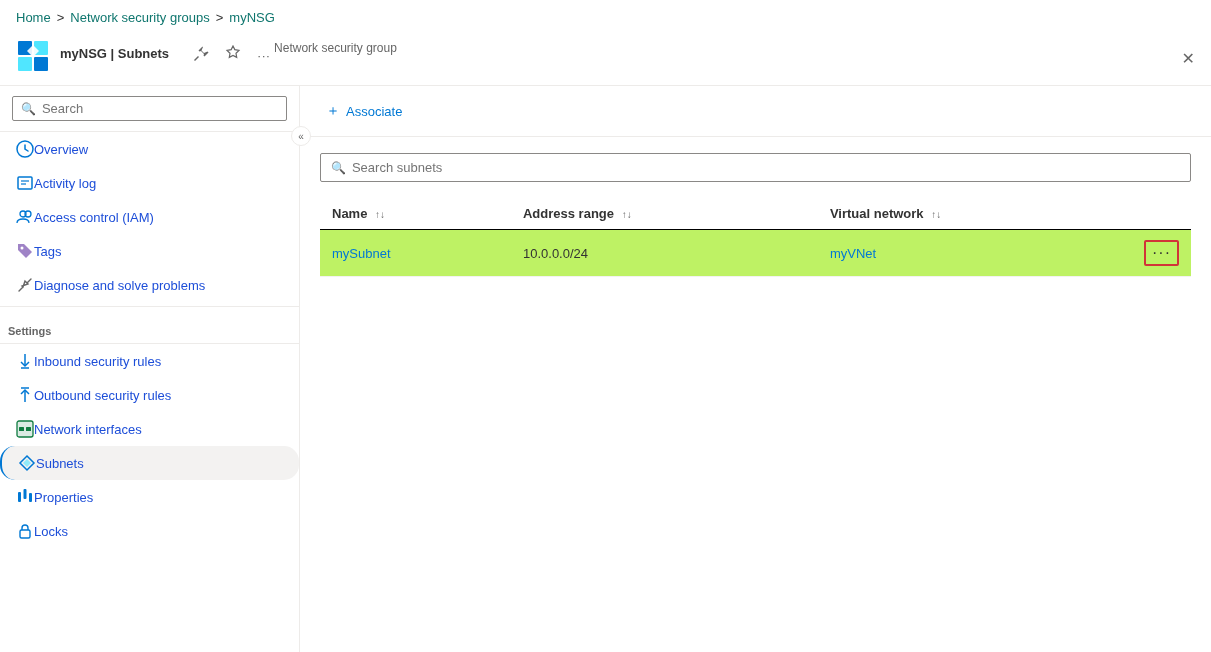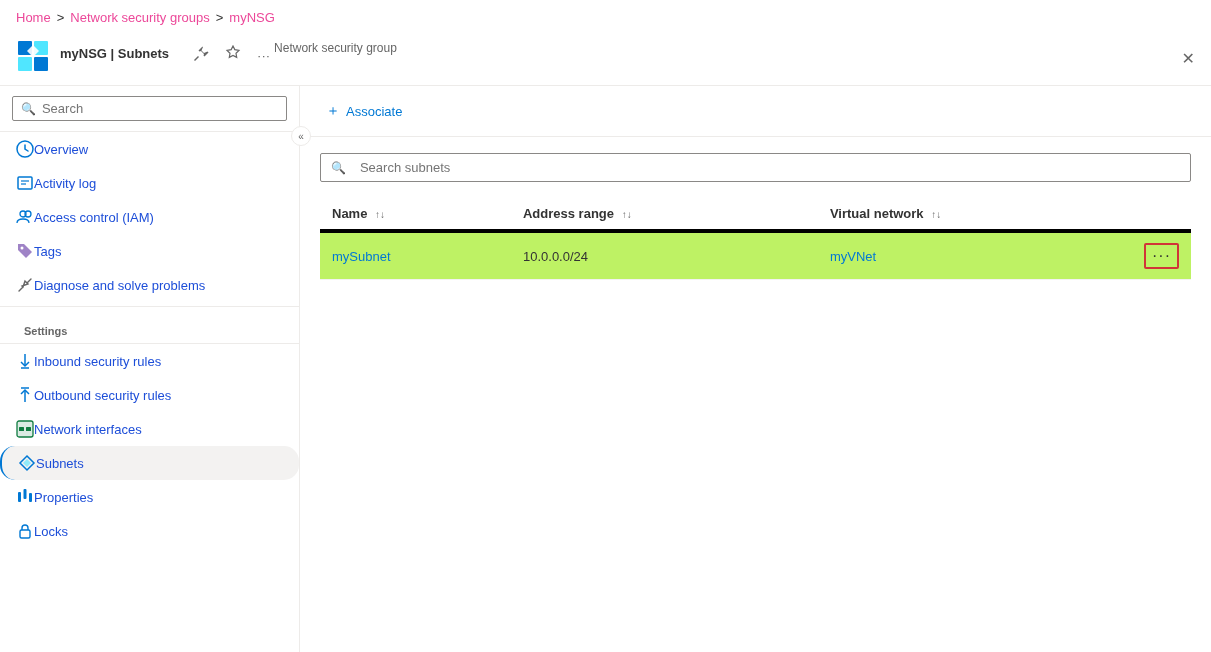--- a/index.html
+++ b/index.html
@@ -1,21 +1,21 @@
 <!DOCTYPE html>
 <html><head>
   <meta charset="utf-8">
   <style>
     * { box-sizing: border-box; margin: 0; padding: 0; font-family: 'Segoe UI', Arial, sans-serif; font-size: 13px; }
     body { background: #fff; color: #333; width: 1211px; height: 652px; overflow: hidden; display: flex; flex-direction: column; }
 
     
     .breadcrumb { display: flex; align-items: center; padding: 10px 16px; font-size: 12px; color: #0078d4; gap: 4px; }
     .breadcrumb span { color: #333; }
-    .breadcrumb a { color: #ec4899; text-decoration: none; cursor: pointer; }
+    .breadcrumb a { color: #0f766e; text-decoration: none; cursor: pointer; }
     .breadcrumb-sep { color: #666; margin: 0 2px; }
 
     
     .resource-header { display: flex; align-items: flex-start; padding: 4px 16px 12px 16px; border-bottom: 1px solid #edebe9; position: relative; }
     .resource-icon { width: 36px; height: 36px; margin-right: 10px; display: flex; align-items: center; justify-content: center; }
     .resource-title-group { display: flex; flex-direction: row; }
     .resource-title { font-size: 20px; font-weight: 600; color: #333; display: flex; align-items: center; gap: 8px; }
     .resource-subtitle { font-size: 12px; color: #666; margin-top: 2px; }
     .header-actions { display: flex; align-items: center; gap: 8px; margin-left: 12px; margin-top: 4px; }
     .header-actions button { background: none; border: none; cursor: pointer; color: #666; font-size: 16px; padding: 2px 4px; border-radius: 2px; }
@@ -29,36 +29,36 @@
     .sidebar-search { padding: 10px 12px; border-bottom: 1px solid #edebe9; }
     .sidebar-search-box { display: flex; align-items: center; border: 1px solid #8a8886; border-radius: 2px; padding: 4px 8px; gap: 6px; background: #fff; }
     .sidebar-search-box input { border: none; outline: none; flex: 1; font-size: 13px; color: #333; background: transparent; }
     .sidebar-search-icon { color: #666; font-size: 12px; }
     .collapse-btn { position: absolute; left: 286px; top: 130px; background: #fff; border: 1px solid #edebe9; border-radius: 50%; width: 22px; height: 22px; display: flex; align-items: center; justify-content: center; cursor: pointer; z-index: 10; font-size: 11px; color: #666; }
 
     .nav-item { display: flex; align-items: center; padding: 8px 16px; cursor: pointer; color: #1d4ed8; text-decoration: none; }
     .nav-item.active { background: #f3f2f1; border-left: 2px solid #0078d4; border-radius: 15px; }
     .nav-item .nav-icon { width: 18px; height: 18px; display: flex; align-items: center; justify-content: center; flex-shrink: 0; }
 
-    .nav-section-label { padding: 14px 16px 4px 24px; font-size: 11px; font-weight: 600; color: #666; text-transform: none; letter-spacing: 0; }
+    .nav-section-label { padding: 14px 16px 4px 8px; font-size: 11px; font-weight: 600; color: #666; text-transform: none; letter-spacing: 0; }
     .nav-divider { border: none; border-top: 1px solid #edebe9; margin: 4px 0; }
 
     
     .content-area { flex: 1; display: flex; flex-direction: column; overflow: hidden; }
     .content-toolbar { display: flex; align-items: center; padding: 12px 20px; gap: 12px; border-bottom: 1px solid #edebe9; }
     .toolbar-btn { display: flex; align-items: center; gap: 6px; background: none; border: none; cursor: pointer; color: #0078d4; font-size: 13px; padding: 4px 6px; border-radius: 2px; }
     .toolbar-btn .plus-icon { font-size: 14px; font-weight: 300; }
 
     .content-body { flex: 1; padding: 16px 20px; overflow-y: auto; }
     .search-subnets { display: flex; align-items: center; border: 1px solid #8a8886; border-radius: 2px; padding: 6px 10px; gap: 6px; margin-bottom: 16px; background: #fff; }
-    .search-subnets input { border: none; outline: none; flex: 1; font-size: 13px; color: #666; background: transparent; margin-left: 8px; }
+    .search-subnets input { border: none; outline: none; flex: 1; font-size: 13px; color: #666; background: transparent; }
 
     
     .data-table { width: 100%; border-collapse: collapse; }
-    .data-table th { text-align: left; padding: 8px 12px; font-weight: 600; color: #333; font-size: 13px; border-bottom: 4px solid #000000; white-space: nowrap; }
+    .data-table th { text-align: left; padding: 8px 12px; font-weight: 600; color: #333; font-size: 13px; border-bottom: 1px solid #000000; white-space: nowrap; }
     .data-table th .sort-icons { color: #666; margin-left: 4px; font-size: 10px; }
     .data-table td { padding: 10px 12px; border-bottom: 1px solid #f3f2f1; font-size: 13px; }
     .data-table .link-cell { color: #0078d4; cursor: pointer; }
 
     .row-actions { display: flex; align-items: center; justify-content: flex-end; }
     .ellipsis-btn { background: none; border: 2px solid #d13438; border-radius: 2px; cursor: pointer; padding: 2px 6px; font-size: 16px; color: #333; letter-spacing: 1px; }
 
     
     .nsg-icon { position: relative; width: 34px; height: 34px; }
   </style>

